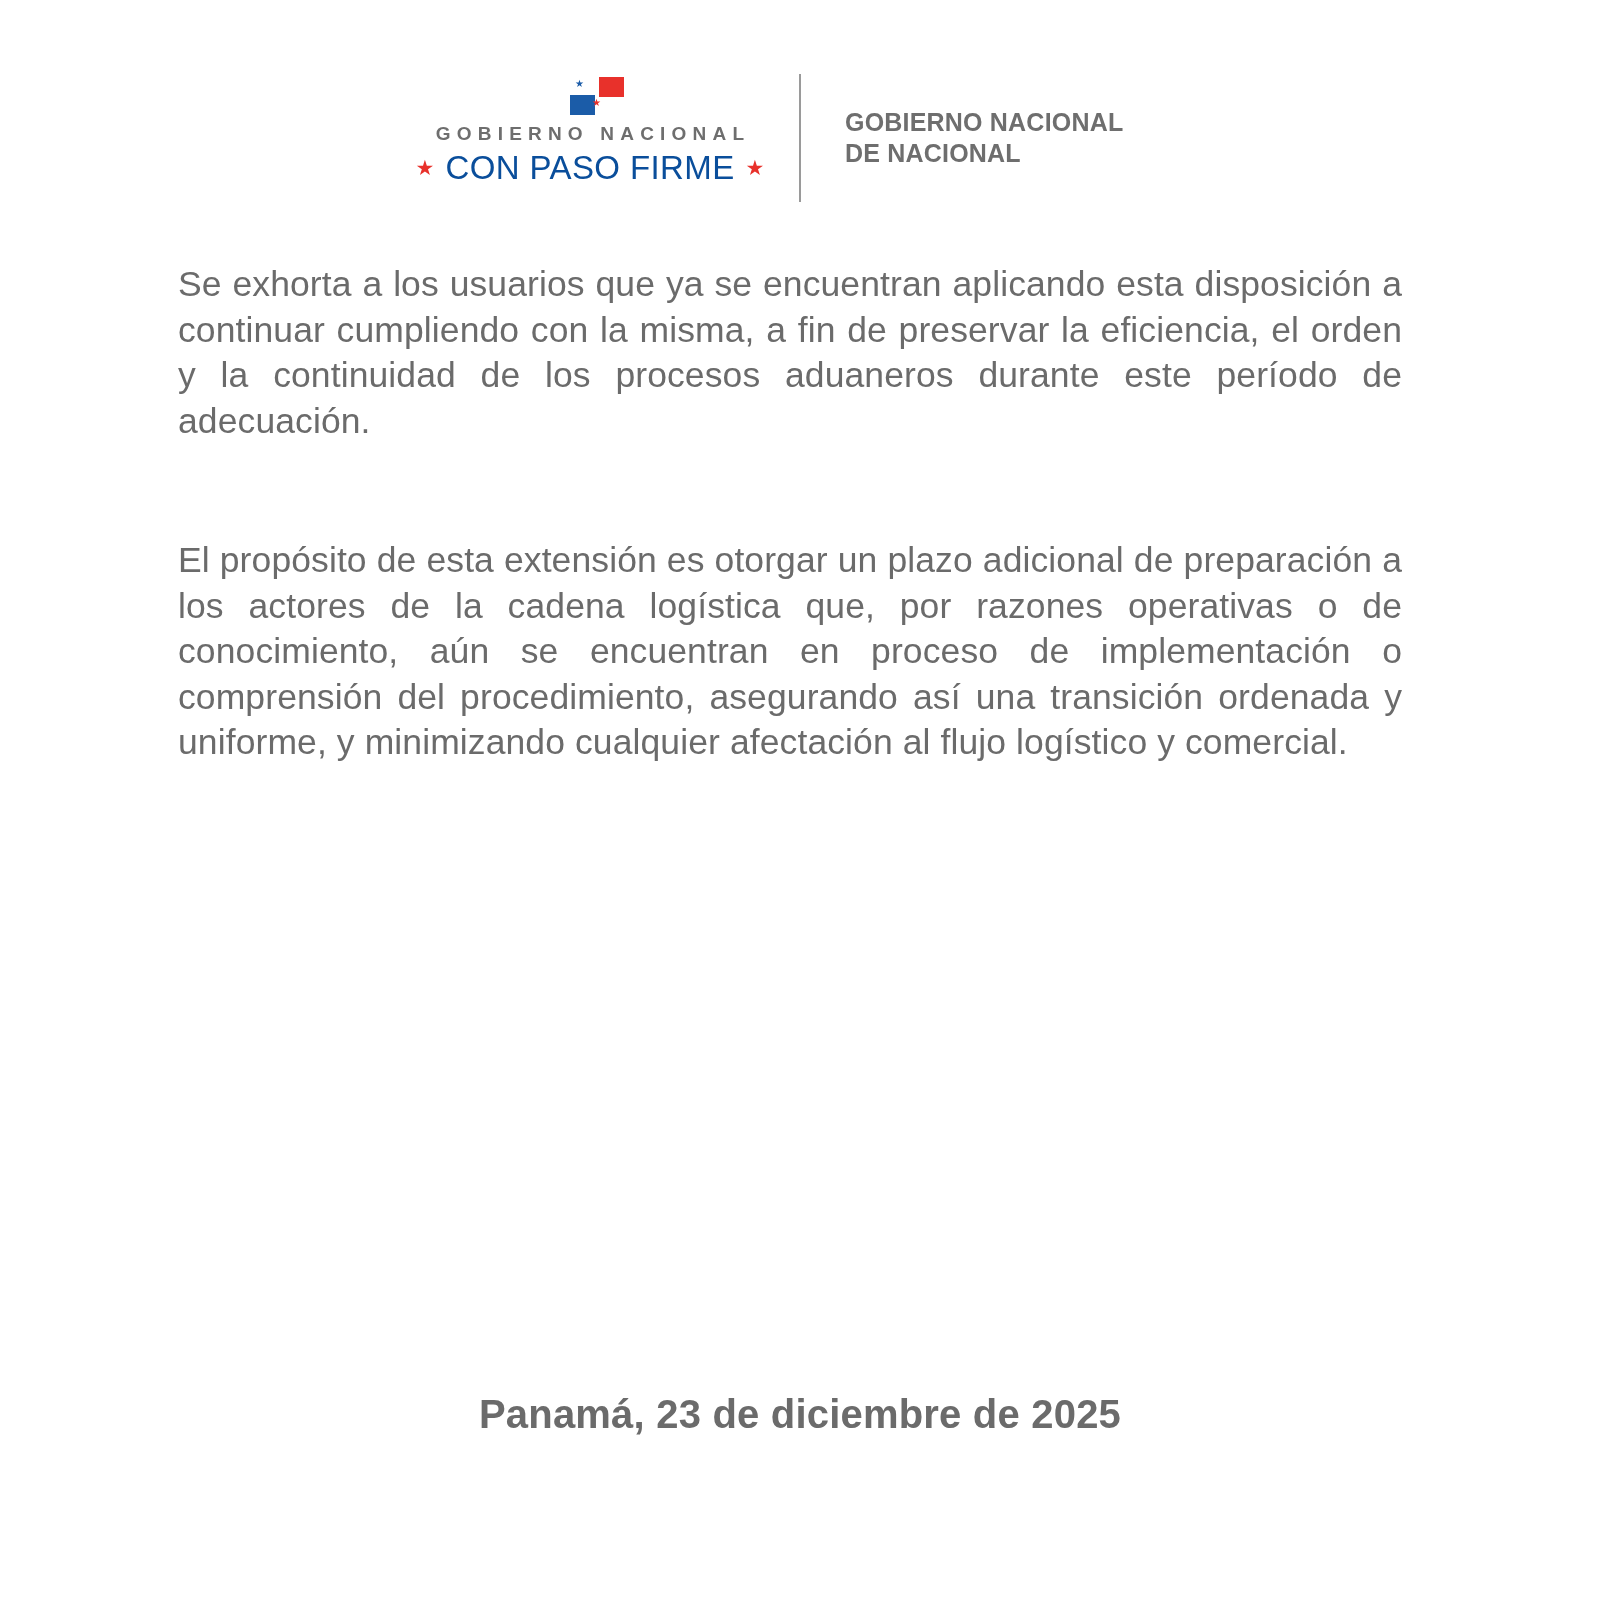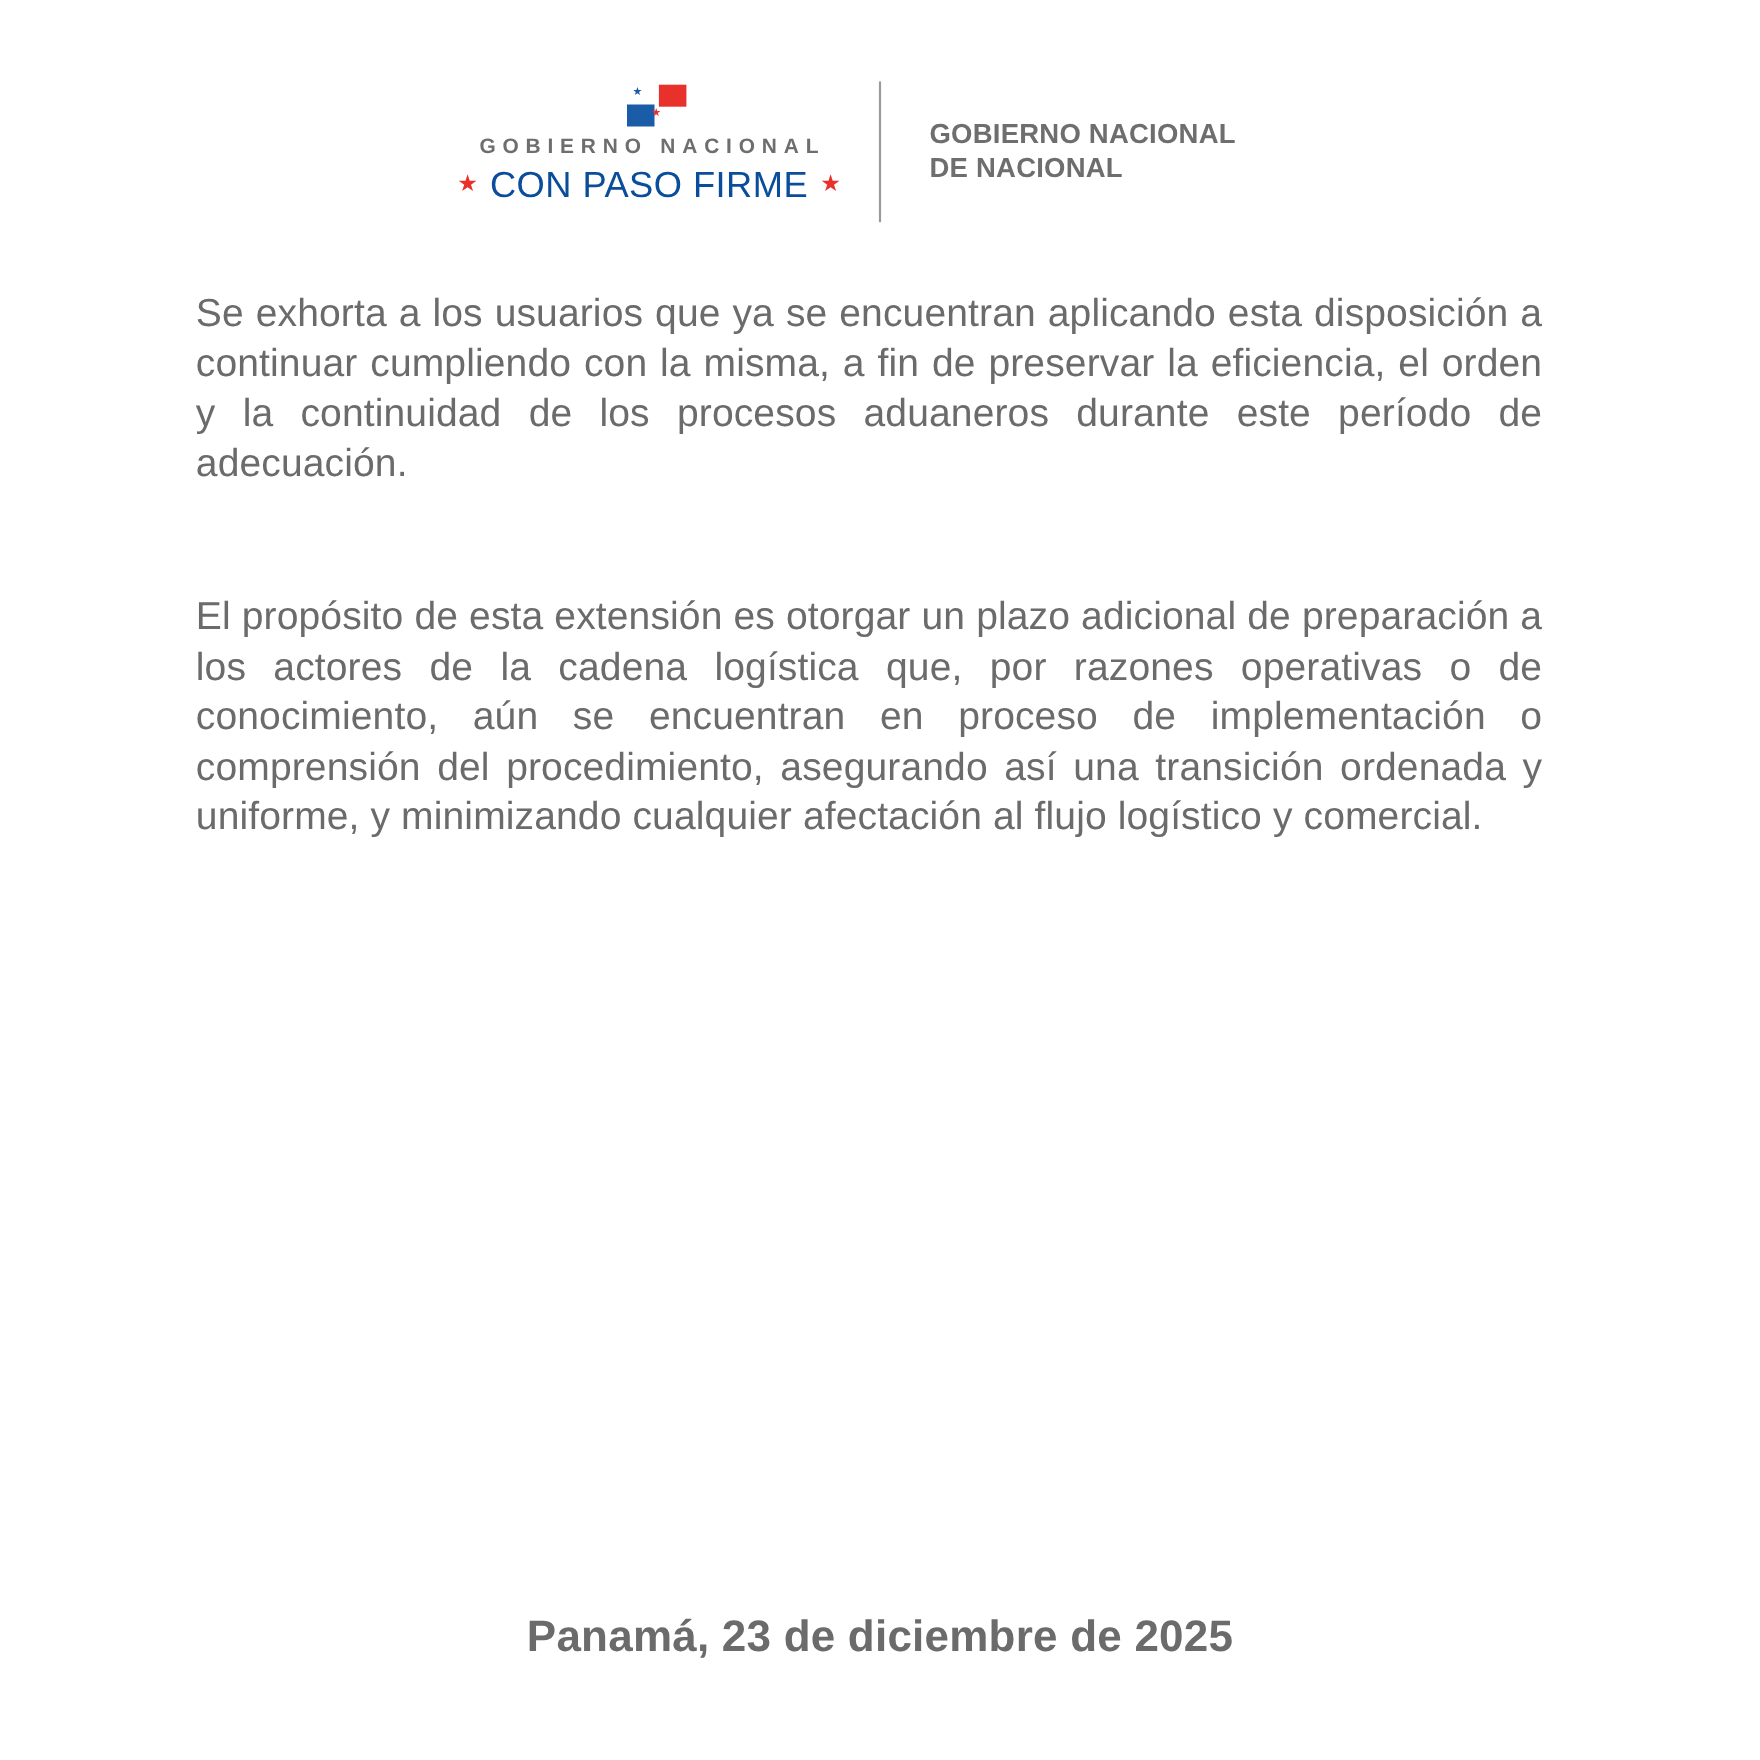--- a/index.html
+++ b/index.html
@@ -157,21 +157,21 @@
     margin-top: 94px;
   }
   .para:last-child {
     text-align: justify;
   }
 
   
   .footer {
     position: absolute;
     left: 0;
-    top: 1464px;
+    top: 1390px;
     width: 1600px;
     text-align: center;
   }
   .footer-date {
     color: #6B6B6B;
     font-weight: bold;
     font-size: 40px;
     letter-spacing: 0.2px;
     line-height: 48px;
     margin: 0;

